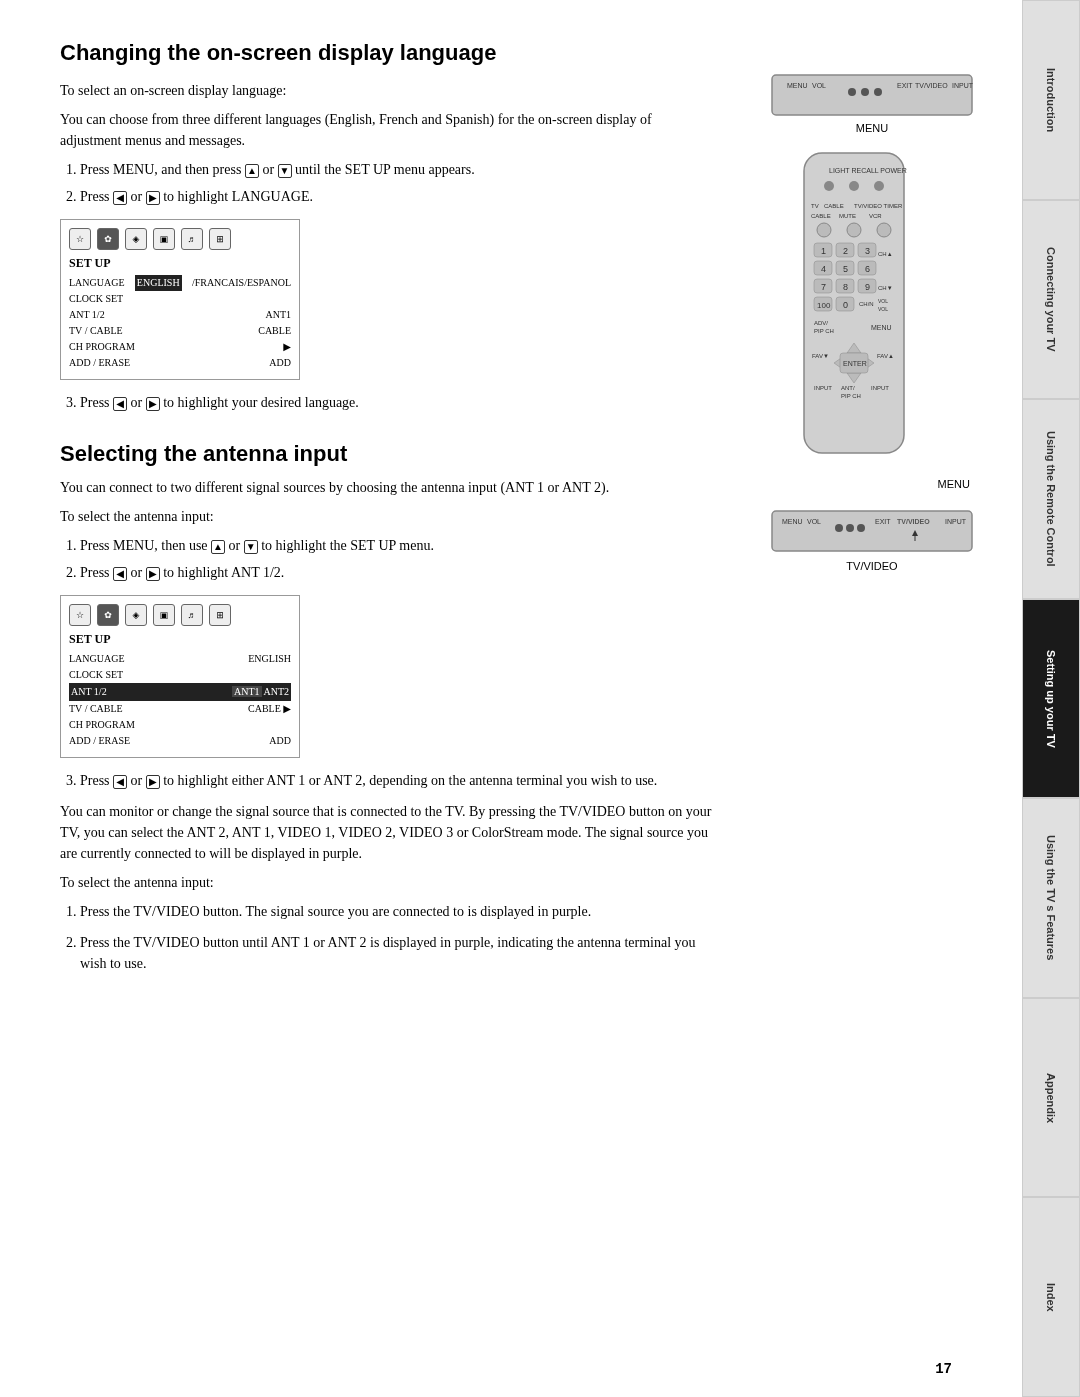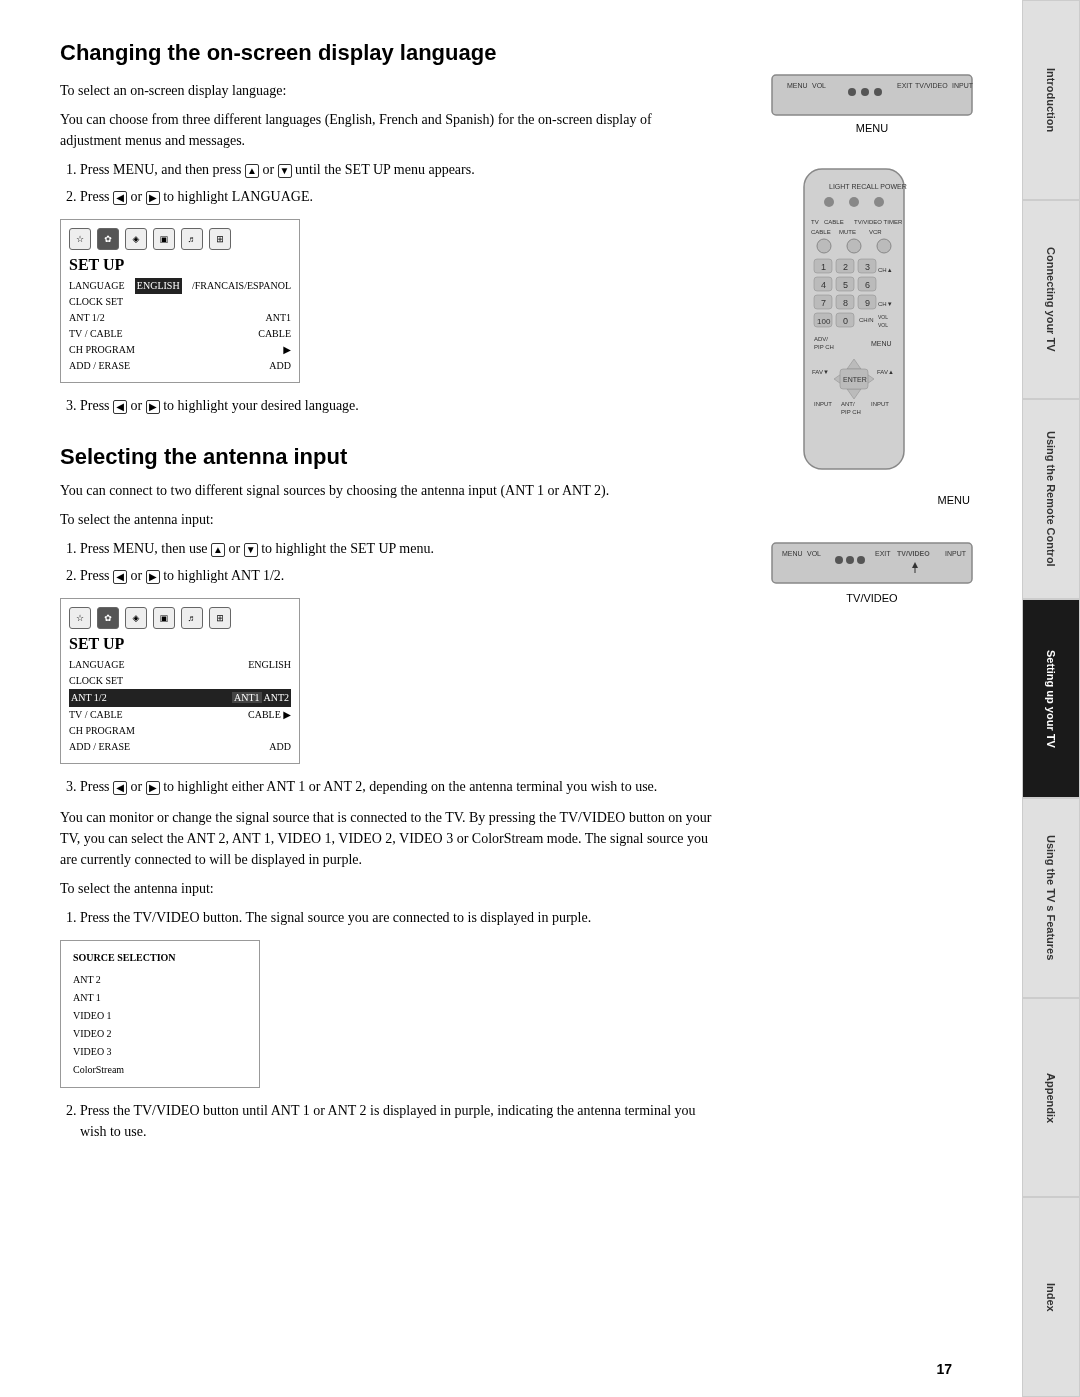--- a/index.html
+++ b/index.html
@@ -97,21 +97,21 @@
     .left-col {
       flex: 1;
       min-width: 0;
     }
 
     .right-col {
       width: 260px;
       display: flex;
       flex-direction: column;
       align-items: center;
-      gap: 20px;
+      gap: 4px;
       padding-top: 10px;
     }
 
     ol {
       margin-left: 20px;
       margin-bottom: 10px;
     }
 
     ol li {
       margin-bottom: 6px;
@@ -143,21 +143,21 @@
       font-size: 9px;
       background: #eee;
     }
 
     .menu-icon.active {
       background: #555;
       color: white;
     }
 
     .menu-title {
-      font-size: 16px;
+      font-size: 12px;
       font-weight: bold;
       margin-bottom: 4px;
     }
 
     .menu-rows {
       font-size: 10px;
       line-height: 1.6;
     }
 
     .menu-row {
@@ -181,21 +181,21 @@
       padding: 0 2px;
     }
 
     
     .page-number {
       position: absolute;
       bottom: 20px;
       right: 70px;
       font-size: 14px;
       font-weight: bold;
-      font-family: Liberation Sans, sans-serif;
+      font-family: Liberation Mono, monospace;
     }
 
     .source-box {
       border: 1px solid #999;
       padding: 8px 12px;
       margin: 12px 0;
       background: #fff;
       width: 200px;
       font-size: 10px;
       line-height: 1.8;
@@ -343,29 +343,20 @@
 
         <p>You can monitor or change the signal source that is connected to the TV. By pressing the TV/VIDEO button on your TV, you can select the ANT 2, ANT 1, VIDEO 1, VIDEO 2, VIDEO 3 or ColorStream mode. The signal source you are currently connected to will be displayed in purple.</p>
         <p>To select the antenna input:</p>
 
         <ol>
           <li>
             Press the TV/VIDEO button. The signal source you are connected to is displayed in purple.
           </li>
         </ol>
 
-        <div class="source-box">
-          <div class="source-title">SOURCE SELECTION</div>
-          <div>ANT 2</div>
-          <div>ANT 1</div>
-          <div>VIDEO 1</div>
-          <div>VIDEO 2</div>
-          <div>VIDEO 3</div>
-          <div>ColorStream</div>
-        </div>
 
         <ol start="2">
           <li>
             Press the TV/VIDEO button until ANT 1 or ANT 2 is displayed in purple, indicating the antenna terminal you wish to use.
           </li>
         </ol>
 
       </div>
 
       <div class="right-col">

